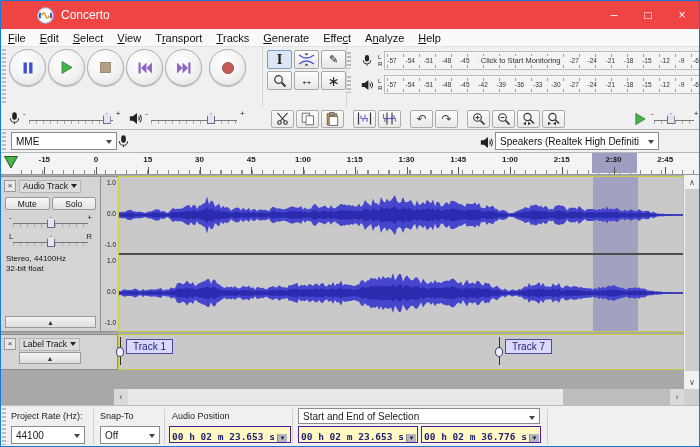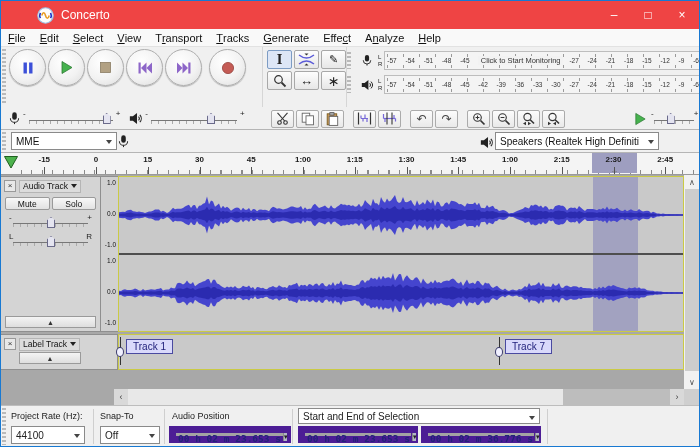--- a/index.html
+++ b/index.html
@@ -140,22 +140,22 @@
     font-size:8px;display:flex;align-items:center;justify-content:center;}
   .v-thumb{position:absolute;left:1px;top:14px;width:14px;height:182px;background:#cdcdcd;}
   .sc-corner{position:absolute;left:683px;top:214px;width:16px;height:16px;background:#cfcfcf;}
   
   .seltoolbar{position:relative;height:42px;background:#f0f0f0;border-top:1px solid #bdbdbd;
     font-size:9px;color:#222;}
   .sdiv{position:absolute;top:3px;bottom:3px;width:1px;background:#cfcfcf;}
   .slabel{position:absolute;top:5px;white-space:nowrap;}
   .scombo{position:absolute;background:#fff;border:1px solid #8a8a8a;font-size:10px;
     display:flex;align-items:center;padding:0 14px 0 4px;height:18px;white-space:nowrap;}
-  .timebox{position:absolute;top:20px;height:17px;background:#a3a3a3;border:7px solid #4c1d95;
-    display:flex;align-items:flex-start;}
+  .timebox{position:absolute;top:20px;height:17px;background:#fef9c3;border:1px solid #4c1d95;
+    display:flex;align-items:flex-end;}
   .tdigits{font-family:"DejaVu Sans Mono",monospace;font-size:9.5px;font-weight:bold;
     color:#232378;display:flex;align-items:center;padding:0 2px;white-space:nowrap;}
   .tdd{width:10px;background:#b2b6c4;border-left:1px solid #8a8a8a;display:flex;align-items:center;
     justify-content:center;font-size:7px;color:#222;}
 </style>
 </head>
 <body>
 
 <div class="window">
 
@@ -540,20 +540,24 @@
           <div class="sl-ticks" style="top:11px;left:4px;right:4px"></div>
           <div class="sl-thumb" style="left:38px;top:4px"></div>
         </div>
         <div class="tp-slider">
           <span class="tp-sl-end" style="left:0">L</span>
           <span class="tp-sl-end" style="right:0">R</span>
           <div class="sl-line" style="top:10px;left:4px;right:4px"></div>
           <div class="sl-ticks" style="top:11px;left:4px;right:4px"></div>
           <div class="sl-thumb" style="left:38px;top:4px"></div>
         </div>
+        <div class="tp-info">
+          <div>Stereo, 44100Hz</div>
+          <div>32-bit float</div>
+        </div>
         <div class="collapse-btn">▲</div>
       </div>
       <div class="vruler" id="vruler">
           <span class="vr-lab" style="top: 2px;">1.0</span>
           <span class="vr-lab" style="top: 33px;">0.0</span>
           <span class="vr-lab" style="top: 64px;">-1.0</span>
           <span class="vr-lab" style="top: 80px;">1.0</span>
           <span class="vr-lab" style="top: 111px;">0.0</span>
           <span class="vr-lab" style="top: 142px;">-1.0</span>
         </div>

